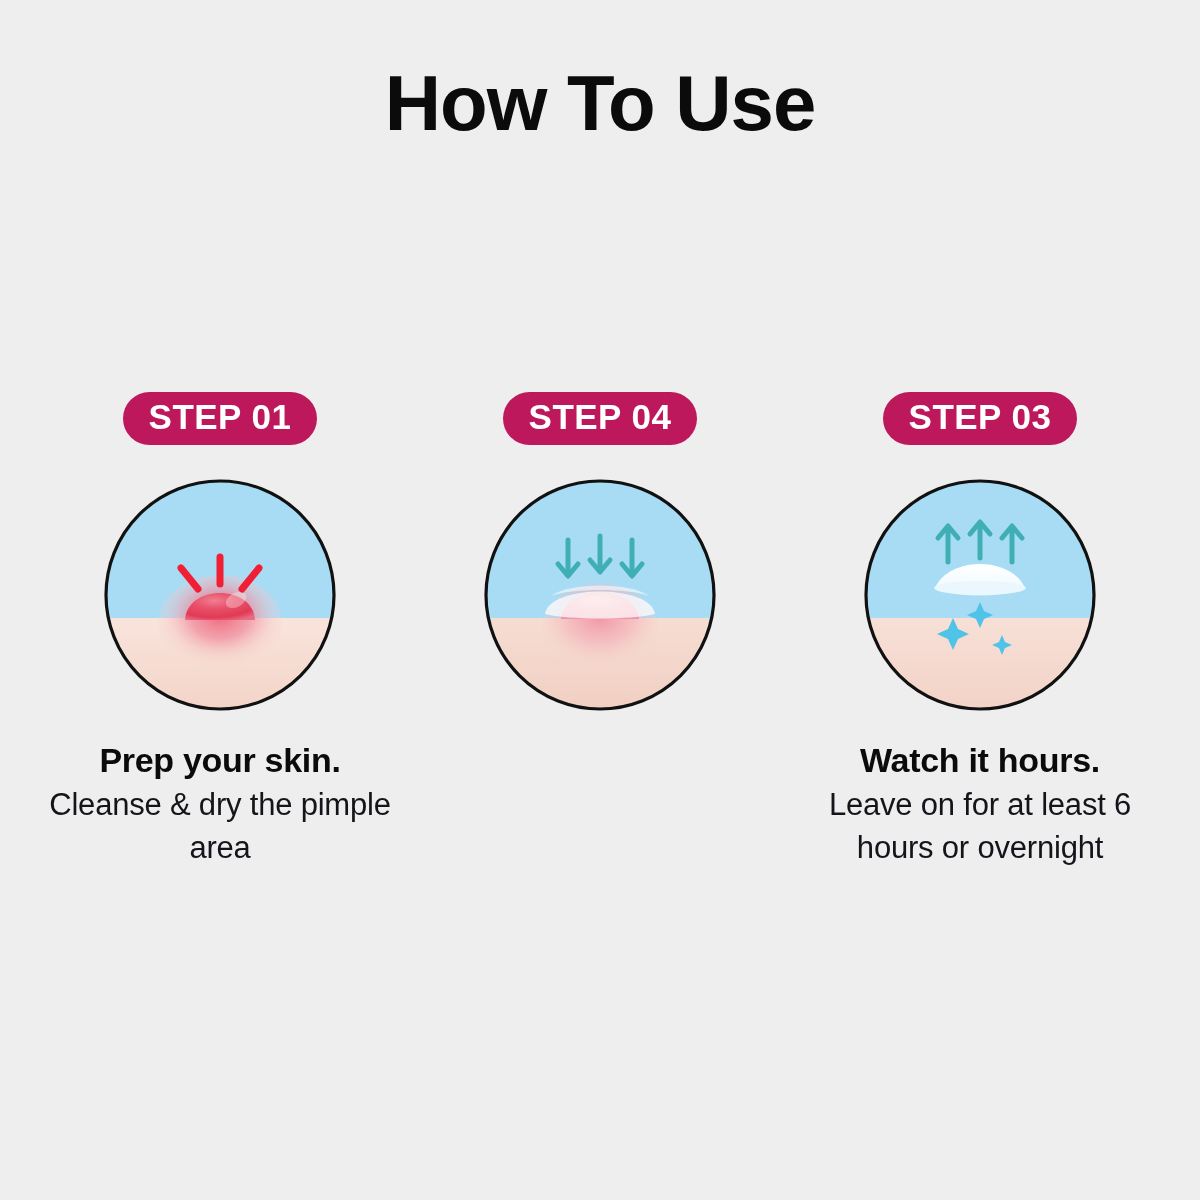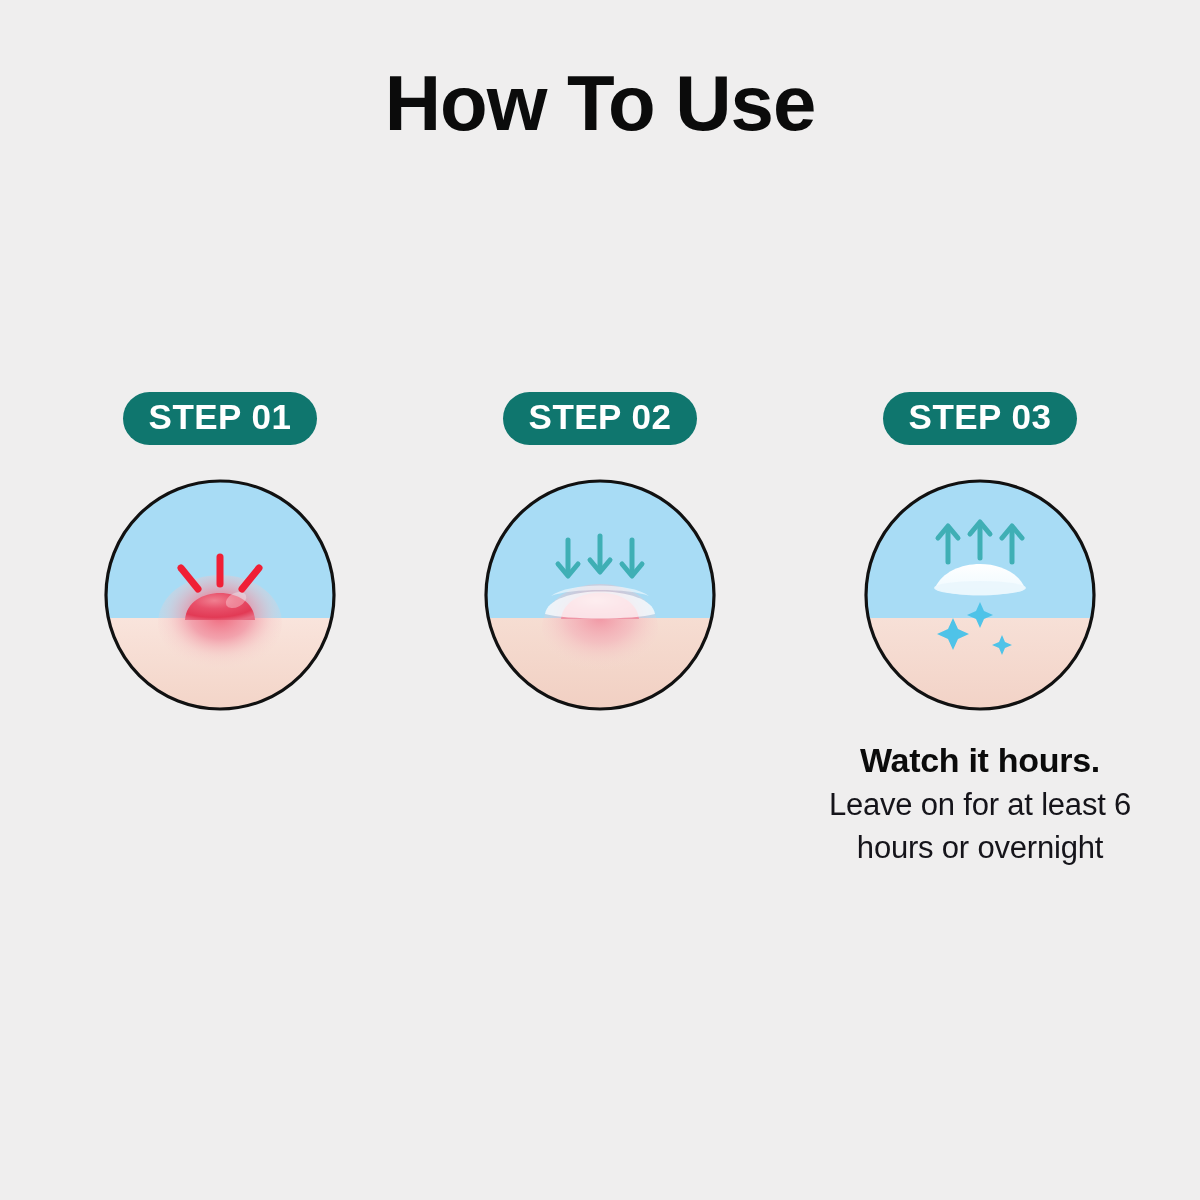--- a/index.html
+++ b/index.html
@@ -40,21 +40,21 @@
   }
   .step {
     width: 380px;
     display: flex;
     flex-direction: column;
     align-items: center;
   }
 
   
   .badge {
-    background: #0f766e;
+    background: #be185d;
     color: #ffffff;
     border-radius: 999px;
     padding: 7px 26px 9px 26px;
     font-size: 35px;
     font-weight: 700;
     letter-spacing: 0.5px;
     line-height: 1.05;
     white-space: nowrap;
   }
 
@@ -136,25 +136,29 @@
           <g stroke="#f01f35" stroke-width="7" stroke-linecap="round">
             <line x1="117" y1="79" x2="117" y2="106"></line>
             <line x1="78" y1="90" x2="95" y2="111"></line>
             <line x1="156" y1="90" x2="139" y2="111"></line>
           </g>
         </g>
         <circle cx="117" cy="117" r="114" fill="none" stroke="#111111" stroke-width="3.2"></circle>
       </svg>
     </div>
 
+    <div class="caption">
+      <div class="cap-title">Prep your skin.</div>
+      <div class="cap-body">Cleanse &amp; dry the pimple area</div>
+    </div>
   </div>
 
   <div class="step">
 
-    <div class="badge">STEP 02</div>
+    <div class="badge">STEP 04</div>
 
     <div class="circle-wrap">
       <svg width="234" height="234" viewBox="0 0 234 234">
         <defs>
           <clipPath id="clip2">
               <circle cx="117" cy="117" r="114"></circle>
             </clipPath>
           <radialGradient id="infl2" cx="50%" cy="38%" r="60%">
             <stop offset="0%" stop-color="#f08a9c" stop-opacity="0.85"></stop>
             <stop offset="48%" stop-color="#f3aab6" stop-opacity="0.55"></stop>

